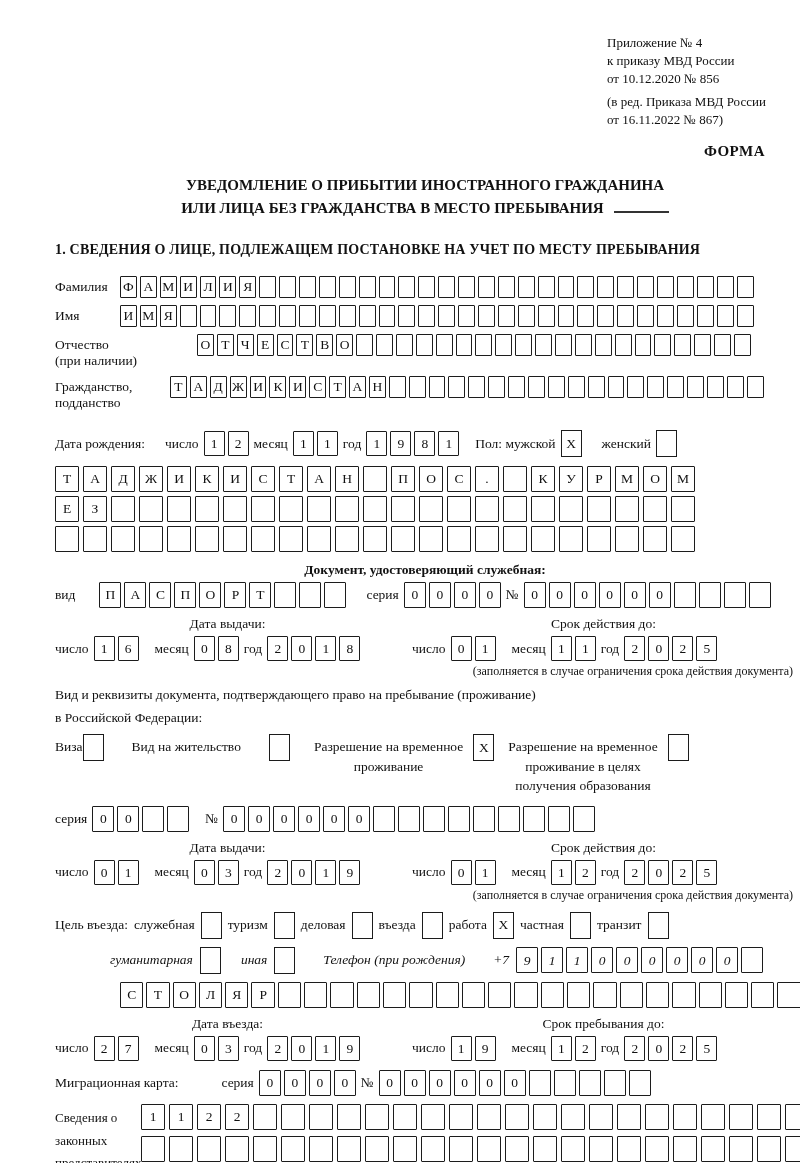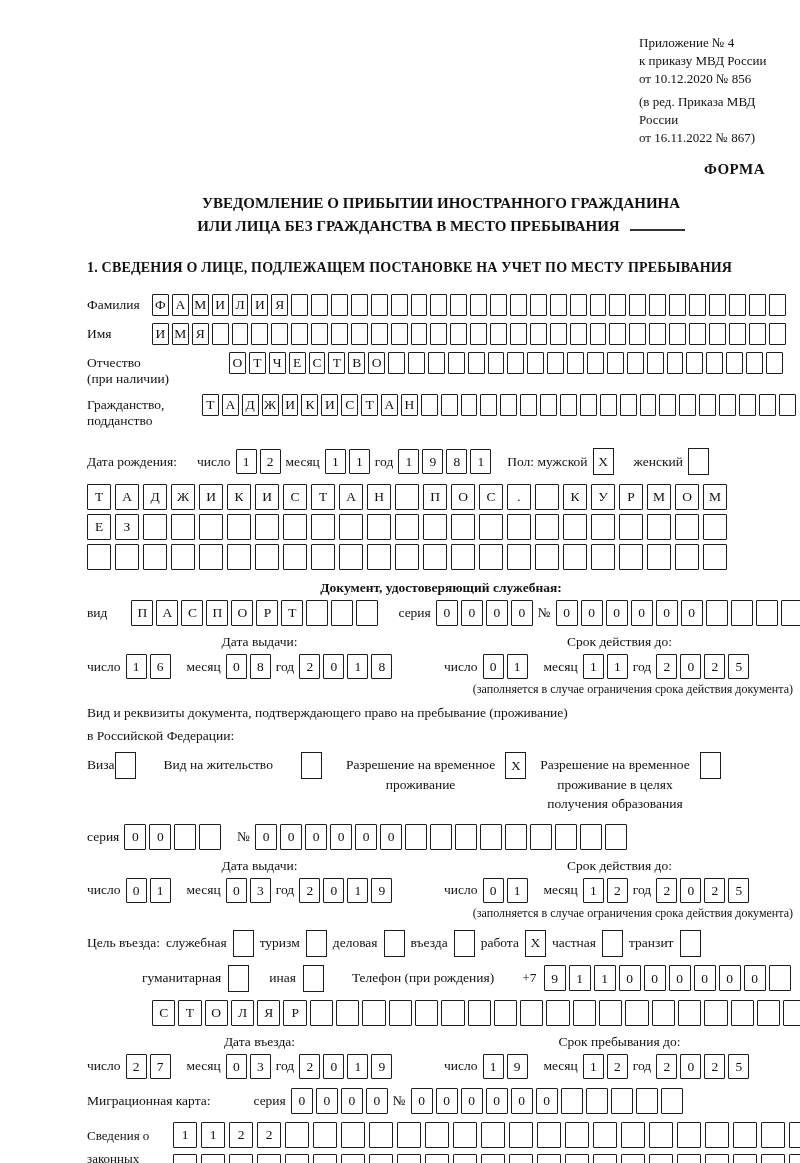--- a/index.html
+++ b/index.html
@@ -1,19 +1,19 @@
 <!DOCTYPE html>
 <html><head>
 <meta charset="utf-8">
 <style>
   html,body{margin:0;padding:0;background:#e8e8e8;}
   .page{
     width:800px;height:1163px;margin:0 auto;background:#ffffff;color:#111;
     font-family:"Liberation Serif","DejaVu Serif",serif;font-size:13.5px;
-    box-sizing:border-box;padding:34px 5px 0 87px;overflow:hidden;position:relative;
+    box-sizing:border-box;padding:34px 5px 0 55px;overflow:hidden;position:relative;
   }
   .pre{white-space:pre-line;}
   .ref{margin-left:552px;font-size:13px;line-height:1.38;}
   .ref .mt4{margin-top:5px;}
   .forma{font-weight:bold;font-size:15px;text-align:right;margin:14px 30px 0 0;letter-spacing:.5px;}
   .title{font-weight:bold;font-size:15px;text-align:center;line-height:1.55;margin-top:14px;}
   .blank{display:inline-block;width:55px;border-bottom:2px solid #333;height:13px;margin-left:10px;}
   .sec{font-weight:bold;font-size:14px;margin-top:22px;letter-spacing:.2px;}
   .row{display:flex;align-items:flex-start;margin-top:7px;}
   .lab{white-space:nowrap;padding-top:3px;}
@@ -528,21 +528,21 @@
     <span>въезда</span>
     <span class="cb"></span>
     <span>работа</span>
     <span class="cb">X</span>
     <span>частная</span>
     <span class="cb"></span>
     <span>транзит</span>
     <span class="cb"></span>
   </div>
 
-  <div class="row dg" style="margin-top:8px;gap:7px;padding-left:55px;">
+  <div class="row dg" style="margin-top:8px;gap:7px;padding-left:55px;font-style:italic;">
     <span>гуманитарная</span>
     <span class="cb"></span>
     <span class="gap6"></span>
     <span>иная</span>
     <span class="cb"></span>
     <span class="gap14"></span>
     <span>Телефон (при рождения)</span>
     <span class="gap14"></span>
     <span>+7</span>
     <span class="boxes bm">

